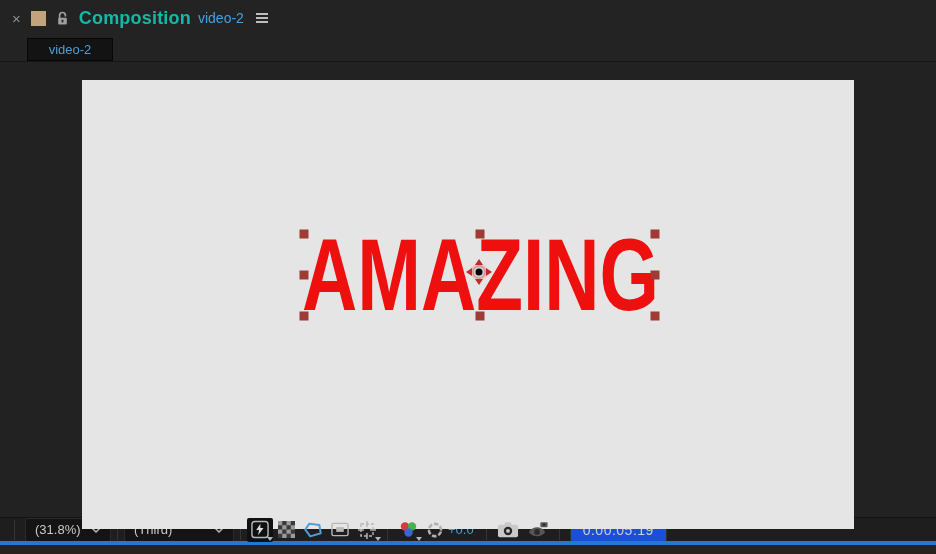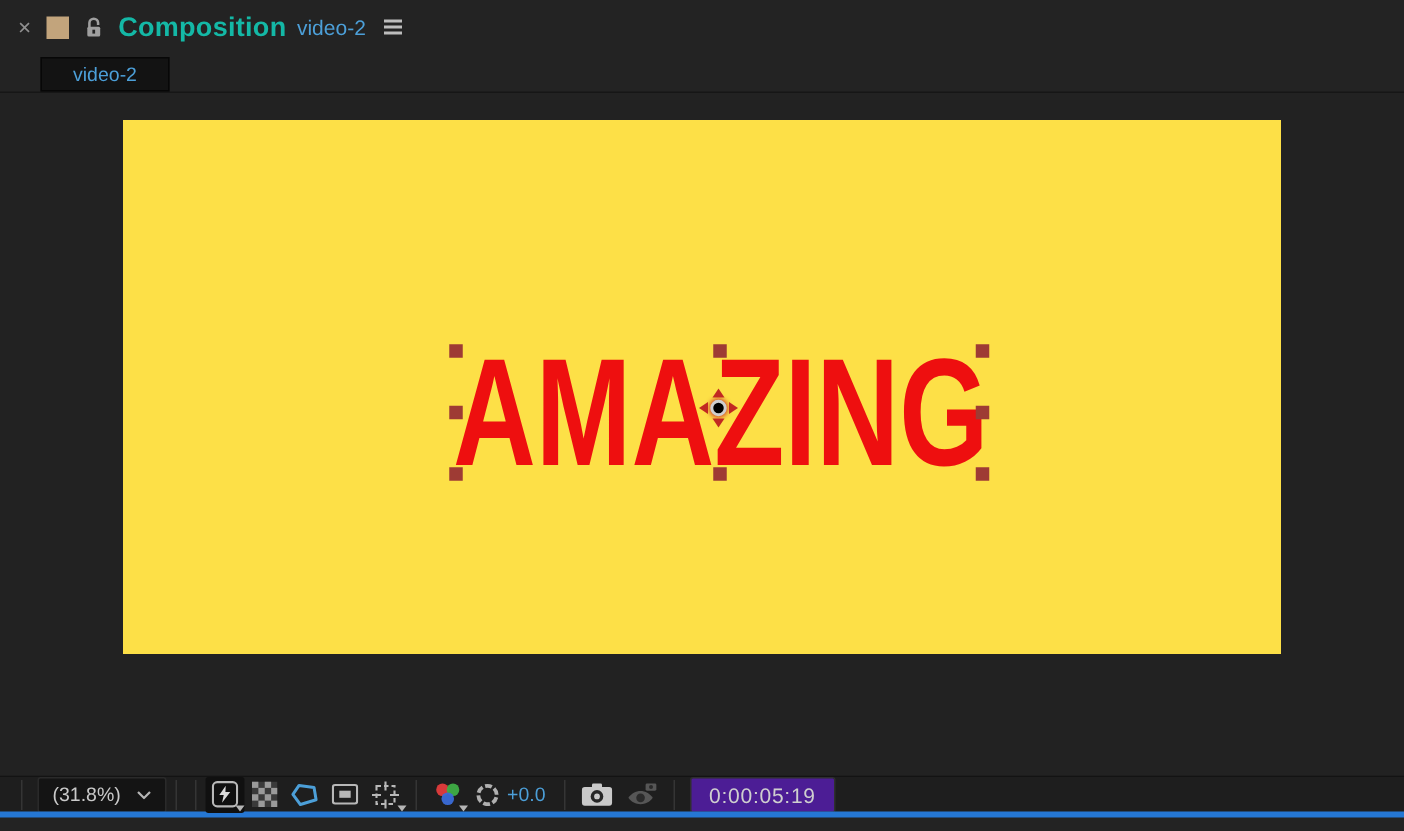--- a/index.html
+++ b/index.html
@@ -17,21 +17,21 @@
   .hamburger i { display:block; width:12px; height:2px; background:#bdbdbd; }
 
   
   .tabrow { height:26px; position:relative; background:#232323; border-bottom:1px solid #161616; }
   .tab { position:absolute; left:27px; top:2px; height:23px; min-width:86px; padding:0 14px;
     background:#131313; border:1px solid #070707; display:flex; align-items:center; justify-content:center; }
   .tab span { color:var(--accent); font-size:13px; }
 
   
   .content { height:455px; position:relative; background:#222222; }
-  .viewport { position:absolute; left:82px; top:18px; width:772px; height:356px; background:#fde047; overflow:hidden; }
+  .viewport { position:absolute; left:82px; top:18px; width:772px; height:449px; background:#e5e5e5; overflow:hidden; }
 
   .amz { position:absolute; left:220px; top:158px; height:75px; line-height:75px;
     font-size:102px; font-weight:bold; color:var(--text-red); white-space:nowrap;
     transform:scaleX(.75); transform-origin:left center; letter-spacing:0; }
 
   .handle { position:absolute; width:9px; height:9px; background:var(--handle); transform:translate(-50%,-50%); }
 
   .anchor { position:absolute; left:397px; top:192px; width:26px; height:26px; transform:translate(-50%,-50%); }
   .anchor .ring { position:absolute; left:50%; top:50%; width:11px; height:11px; transform:translate(-50%,-50%);
     border-radius:50%; background:#000; border:2.5px solid #cfcfcf; box-shadow:0 0 3px 1px rgba(200,40,40,.8); }
@@ -46,21 +46,21 @@
     display:flex; align-items:center; padding-left:8px; }
   .vsep { width:1px; height:20px; background:#353535; margin:0 6px; flex:none; }
   .dd { height:24px; background:#141414; border:1px solid #2a2a2a; border-radius:2px;
     display:flex; align-items:center; justify-content:space-between; padding:0 9px; color:#c9c9c9; font-size:13px; }
   .dd-zoom { width:86px; margin-left:4px; }
   .dd-res { width:110px; }
   .ddlabel { color:#c9c9c9; }
   .icnbtn { height:24px; display:flex; align-items:center; justify-content:center; padding:0 4px; position:relative; }
   .icnbtn.pressed { background:#101010; border-radius:2px; }
   .exposure-val { color:var(--accent); font-size:13px; margin-left:0; }
-  .timecode { height:24px; background:#4c1d95; border:1px solid #2f2f2f; border-radius:2px;
+  .timecode { height:24px; background:#1d4ed8; border:1px solid #2f2f2f; border-radius:2px;
     display:flex; align-items:center; padding:0 12px; color:#cfcfcf; font-size:14px; letter-spacing:.5px; }
   .tiny-caret { position:absolute; right:0; bottom:1px; width:0; height:0;
     border-left:3.5px solid transparent; border-right:3.5px solid transparent; border-top:4px solid #b5b5b5; }
 
   .focusbar { height:4px; background:var(--focus-blue); }
   svg { display:block; }
 </style>
 </head>
 <body>
 
@@ -121,20 +121,28 @@
       <span class="ddlabel">(31.8%)</span>
       <span>
         <svg width="10" height="6" viewBox="0 0 10 6">
             <polyline points="1,1 5,5 9,1" stroke="#b5b5b5" stroke-width="1.5" fill="none"></polyline>
           </svg>
       </span>
     </div>
 
     <span class="vsep"></span>
 
+    <div class="dd dd-res">
+      <span class="ddlabel">(Third)</span>
+      <span>
+        <svg width="10" height="6" viewBox="0 0 10 6">
+            <polyline points="1,1 5,5 9,1" stroke="#b5b5b5" stroke-width="1.5" fill="none"></polyline>
+          </svg>
+      </span>
+    </div>
 
     <span class="vsep"></span>
 
     <div class="icnbtn pressed" style="width:26px;">
       <svg width="19" height="19" viewBox="0 0 19 19">
         <rect x="1" y="1" width="17" height="17" rx="3" stroke="#b8b8b8" stroke-width="1.5" fill="none"></rect>
         <polygon points="10,3.5 5.5,10 8.6,10 7.4,15.5 13.2,8 9.8,8" fill="#dcdcdc"></polygon>
       </svg>
       <span class="tiny-caret"></span>
     </div>

